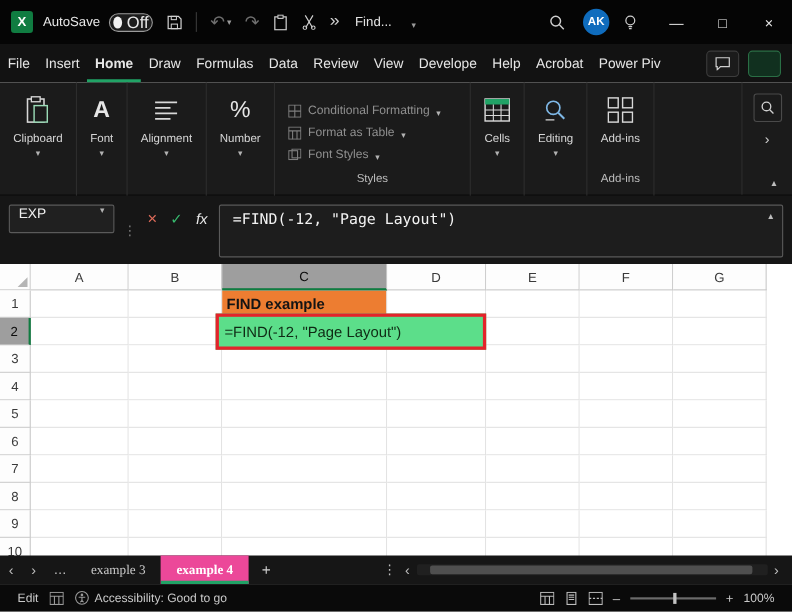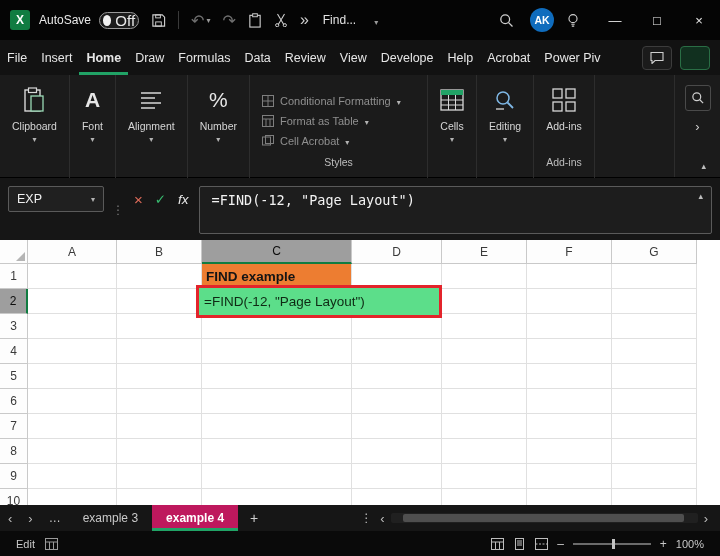--- a/index.html
+++ b/index.html
@@ -51,21 +51,21 @@
   .styles-item { display:flex; align-items:flex-end; gap:6px; font-size:11px; color:#8f8f8f; height:20px; white-space:nowrap; }
   .styles-item .rg-chev { margin-top:0; }
   .ribbon-right { margin-left:auto; display:flex; flex-direction:column; align-items:center; border-left:1px solid #2d2d2d; padding:10px 8px; position:relative; width:46px; }
   .analyze-btn { width:26px; height:26px; border:1px solid #4a4a4a; border-radius:3px; display:flex; align-items:center; justify-content:center; }
   .more-chev { position:absolute; top:44px; font-size:13px; color:#cfcfcf; }
   .collapse-chev { position:absolute; bottom:6px; right:14px; font-size:9px; color:#bdbdbd; }
 
   
   #formulabar { top:178px; height:62px; background:#161616; display:flex; padding:8px 8px 6px; gap:8px; color:#ddd; }
   .namebox { width:96px; height:26px; border:1px solid #5a5a5a; border-radius:2px; background:#202020;
-             display:flex; align-items:center; padding:0 8px; font-size:12.5px; color:#f0f0f0; }
+             display:flex; padding:0 8px; font-size:12.5px; color:#f0f0f0; }
   .namebox .rg-chev { margin-left:auto; margin-top:0; }
   .fb-dots { display:flex; align-items:center; color:#7c7c7c; font-size:12px; }
   .fb-btns { display:flex; align-items:center; gap:12px; font-size:13.5px; padding:0 2px; height:26px; }
   .btn-cancel { color:#e06c5a; font-size:15px; }
   .btn-enter { color:#37b96e; }
   .btn-fx { font-style:italic; color:#e8e8e8; }
   .fbox { flex:1; border:1px solid #5a5a5a; border-radius:2px; background:#1d1d1d; position:relative;
           padding:5px 12px; font-family:"DejaVu Sans Mono", monospace; font-size:13.5px; color:#f3f3f3; }
   .fbox-chev { position:absolute; top:4px; right:8px; font-size:9px; color:#bdbdbd; font-family:"Liberation Sans",sans-serif; }
 
@@ -82,22 +82,22 @@
           font-size:13px; color:#222; display:flex; align-items:center; padding:0 4px; overflow:hidden; white-space:nowrap; }
   .cell.c1 { background:#ED7D31; color:#141414; font-weight:bold; font-size:13.5px; }
   .annotation { position:absolute; left:196px; top:45px; width:246px; height:33px; background:#5CDE8A;
                 border:3px solid #E3242B; display:flex; align-items:center; padding:0 5px;
                 font-size:13.5px; color:#0f2a14; z-index:5; white-space:nowrap; }
 
   
   #sheettabs { top:505px; height:26px; background:#161616; display:flex; align-items:center; color:#c9c9c9; font-size:12px; }
   .nav-chev { padding:0 8px; color:#bdbdbd; font-size:13px; }
   .tab-ellipsis { padding:0 8px; }
-  .stab { padding:4px 14px; height:100%; display:flex; align-items:center; white-space:nowrap; }
-  .stab.active { background:#be185d; color:#fff; font-weight:bold; box-shadow: inset 0 -3px 0 #21A366; }
+  .stab { padding:4px 14px; height:100%; display:flex; align-items:center; white-space:nowrap;font-family:Liberation Serif, serif; }
+  .stab.active { background:#ec4899; color:#fff; font-weight:bold; box-shadow: inset 0 -3px 0 #21A366; }
   .add-sheet { padding:0 12px; font-size:14px; color:#cfcfcf; }
   .tab-more { margin-left:90px; color:#bdbdbd; }
   .hscroll { flex:1; display:flex; align-items:center; margin:0 10px 0 6px; gap:4px; }
   .track { flex:1; height:10px; background:#202020; position:relative; border-radius:2px; }
   .thumb { position:absolute; left:12px; right:14px; top:1px; height:8px; background:#4f4f4f; border-radius:2px; }
 
   
   #statusbar { top:531px; height:25px; background:#0a0a0a; color:#c9c9c9; font-size:11px;
                display:flex; align-items:center; padding:0 16px; gap:10px; }
   .sb-right { margin-left:auto; display:flex; align-items:center; gap:9px; }
@@ -250,21 +250,21 @@
           <path d="M0.5 4h11 M4 4v7.5 M8 4v7.5" stroke="#7e7e7e"></path>
         </svg>
       <span>Format as Table</span>
       <span class="rg-chev">▾</span>
     </div>
     <div class="styles-item">
       <svg width="12" height="12" viewBox="0 0 12 12">
           <rect x="0.5" y="2" width="8" height="8" fill="none" stroke="#7e7e7e"></rect>
           <rect x="3.5" y="0.5" width="8" height="8" fill="none" stroke="#7e7e7e"></rect>
         </svg>
-      <span>Cell Acrobat</span>
+      <span>Font Styles</span>
       <span class="rg-chev">▾</span>
     </div>
     <span class="caption" style="align-self:center;">Styles</span>
   </div>
 
   <div class="rgroup">
     <div class="rg-icon">
       <svg width="24" height="22" viewBox="0 0 24 22">
           <rect x="1" y="1" width="22" height="20" fill="none" stroke="#d8d8d8" stroke-width="1.3"></rect>
           <rect x="1" y="1" width="22" height="5" fill="#21A366"></rect>
@@ -441,20 +441,28 @@
     <span class="nav-chev" style="padding:0 2px">›</span>
   </div>
 </div>
 
 <div class="band" id="statusbar">
   <span>Edit</span>
   <svg width="13" height="12" viewBox="0 0 13 12">
       <rect x="0.5" y="0.5" width="12" height="11" fill="none" stroke="#9a9a9a"></rect>
       <path d="M0.5 4h12 M4.5 4v7.5 M8.5 4v7.5" stroke="#9a9a9a"></path>
     </svg>
+  <span style="display:flex;align-items:center;gap:5px;">
+    <svg width="13" height="13" viewBox="0 0 13 13">
+        <circle cx="6.5" cy="6.5" r="5.8" fill="none" stroke="#9a9a9a"></circle>
+        <circle cx="6.5" cy="3.8" r="1.2" fill="#9a9a9a"></circle>
+        <path d="M3.5 6h6 M6.5 6v3 M5 10.5l1.5-1.8 1.5 1.8" stroke="#9a9a9a" fill="none"></path>
+      </svg>
+    <span>Accessibility: Good to go</span>
+  </span>
   <div class="sb-right">
     <svg width="13" height="12" viewBox="0 0 13 12">
         <rect x="0.5" y="0.5" width="12" height="11" fill="none" stroke="#bdbdbd"></rect>
         <path d="M0.5 4h12 M4.5 4v7.5 M8.5 4v7.5" stroke="#bdbdbd"></path>
       </svg>
     <svg width="13" height="12" viewBox="0 0 13 12">
         <rect x="2.5" y="0.5" width="8" height="11" fill="none" stroke="#bdbdbd"></rect>
         <path d="M4 3h5 M4 5h5 M4 7h5" stroke="#bdbdbd"></path>
       </svg>
     <svg width="13" height="12" viewBox="0 0 13 12">

